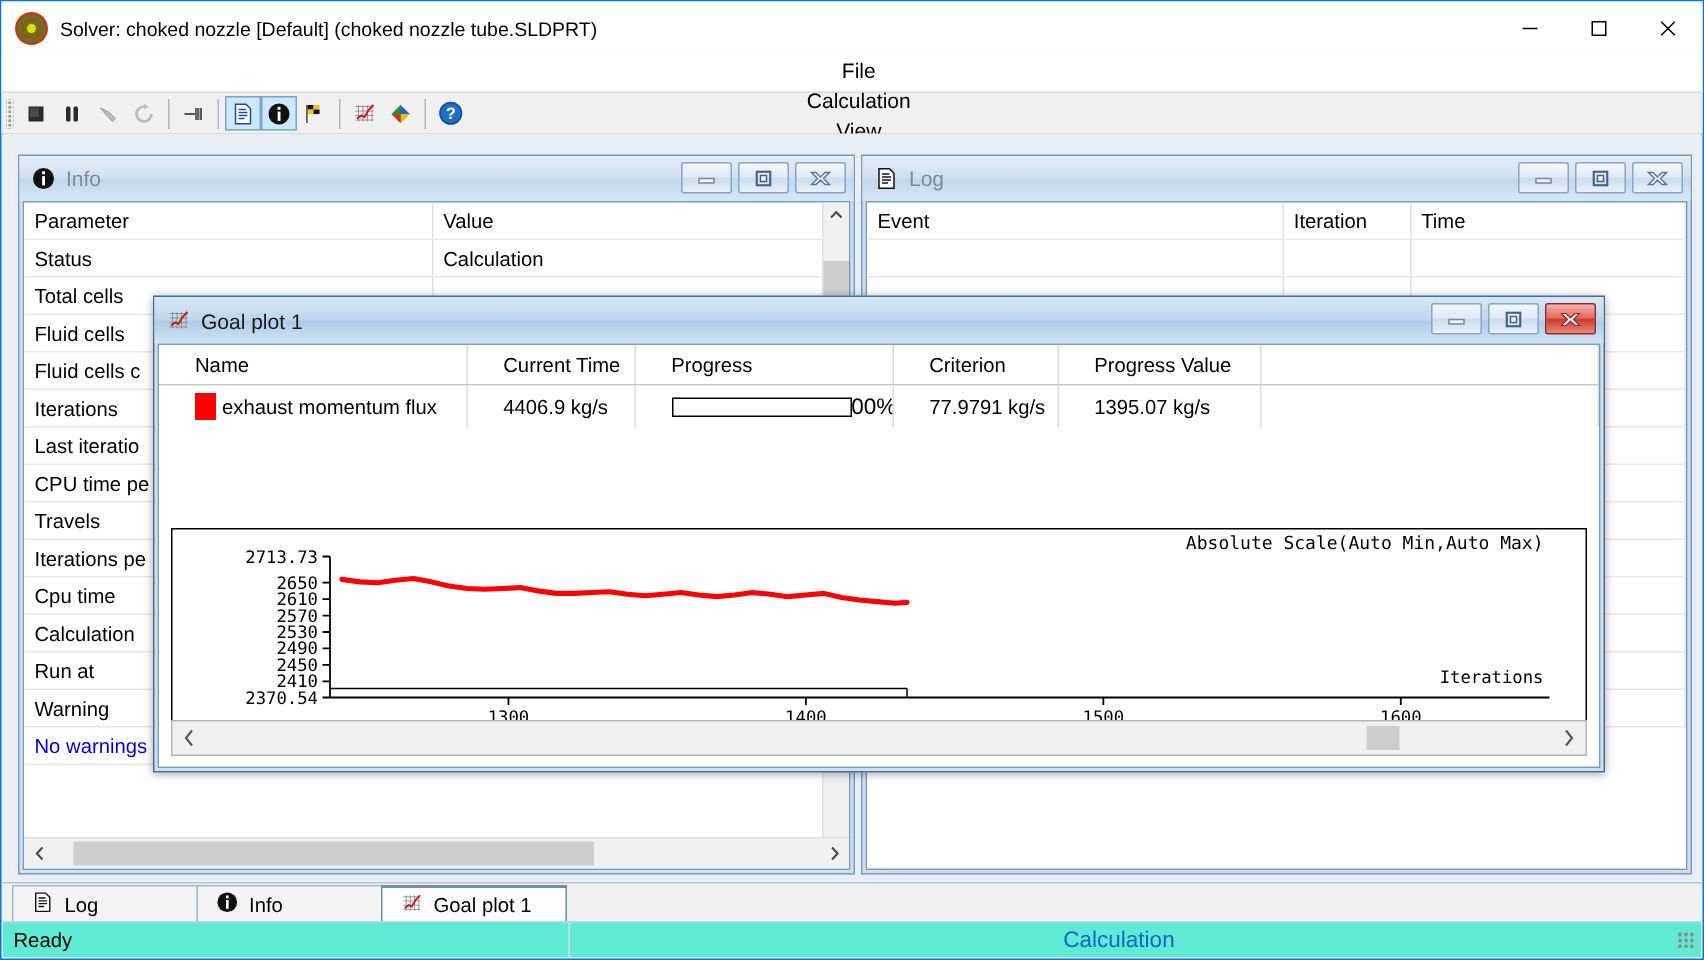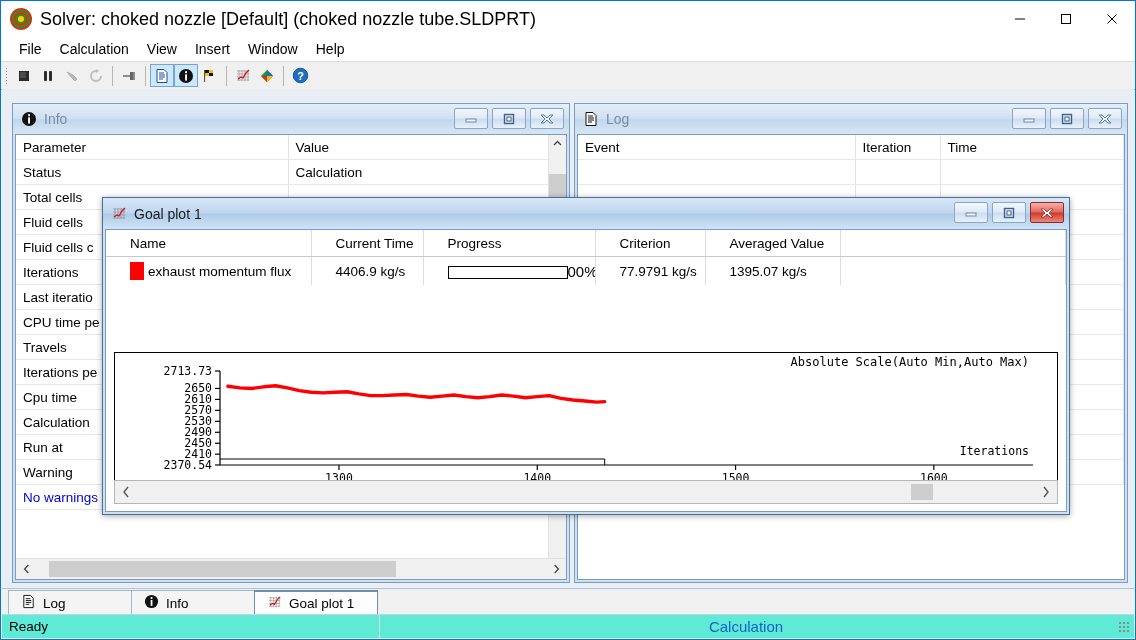--- a/index.html
+++ b/index.html
@@ -14,27 +14,27 @@
 
   
   .titlebar{height:36px;background:#fff;display:flex;align-items:center;position:relative;}
   .app-icon{width:22px;height:22px;margin-left:9px;margin-right:8px;position:relative;flex:none;}
   .app-icon .ring{position:absolute;border-radius:50%;}
   .r1{left:0;top:0;width:22px;height:22px;background:#c83a16;}
   .r2{left:2px;top:2px;width:18px;height:18px;background:#3a8a2a;}
   .r3{left:4px;top:4px;width:14px;height:14px;background:#c83a16;}
   .r4{left:6px;top:6px;width:10px;height:10px;background:#3a8a2a;}
   .r5{left:8px;top:8px;width:6px;height:6px;background:#ffd400;}
-  .title-text{font-size:18px;color:#000;white-space:nowrap;}
+  .title-text{font-size:13px;color:#000;white-space:nowrap;}
   .wbtns{position:absolute;right:0;top:0;height:36px;display:flex;}
   .wbtn{width:46px;height:36px;display:flex;align-items:center;justify-content:center;cursor:default;}
   .wbtn svg{display:block;}
 
   
-  .menubar{height:24px;background:#fff;display:flex;align-items:center;padding-left:9px;}
+  .menubar{height:24px;background:#fff;display:flex;align-items:center;padding-left:9px;flex-direction:column;}
   .menu-item{padding:2px 9px;font-size:14px;color:#000;cursor:default;white-space:nowrap;}
 
   
   .toolbar{height:27px;background:#f0f0f0;border-top:1px solid #dcdcdc;
            border-bottom:1px solid #a0a0a0;display:flex;align-items:center;padding-left:3px;}
   .grip{width:5px;height:20px;margin-right:3px;
         background-image:radial-gradient(#9a9a9a 40%,transparent 41%);
         background-size:3px 3px;background-position:1px 1px;}
   .tbtn{width:24px;height:23px;display:flex;align-items:center;justify-content:center;cursor:default;}
   .tbtn.on{background:#cce8ff;border:1px solid #7da2ce;box-sizing:border-box;}
@@ -555,21 +555,21 @@
               <col style="width:110px">
               <col style="width:135px">
               <col>
             </colgroup>
           <tbody>
             <tr class="goal-head">
               <td>Name</td>
               <td>Current Time</td>
               <td>Progress</td>
               <td>Criterion</td>
-              <td>Averaged Value</td>
+              <td>Progress Value</td>
               <td></td>
             </tr>
             <tr>
               <td>
                 <span class="swatch" style="background: rgb(254, 0, 0);"></span><span>exhaust momentum flux</span>
               </td>
               <td>4406.9 kg/s</td>
               <td>
                 <span class="pbar" style="background: linear-gradient(to right, rgb(255, 255, 255) 100%, rgb(255, 255, 255) 100%);"></span><span class="pct">00%</span>
               </td>

